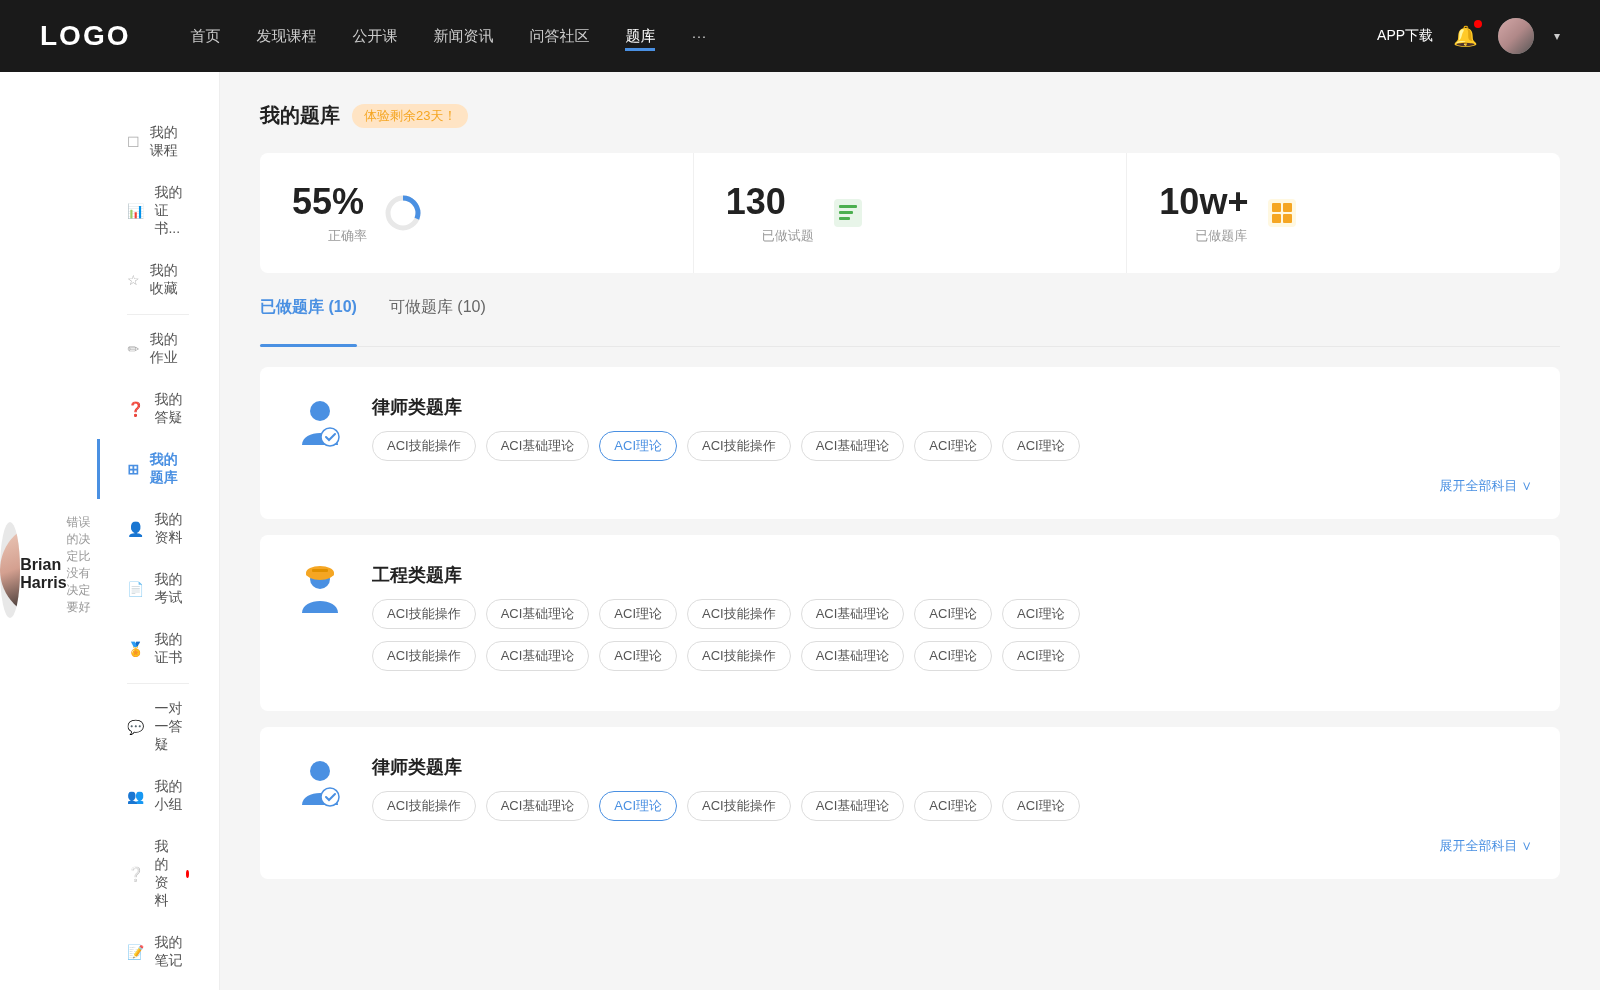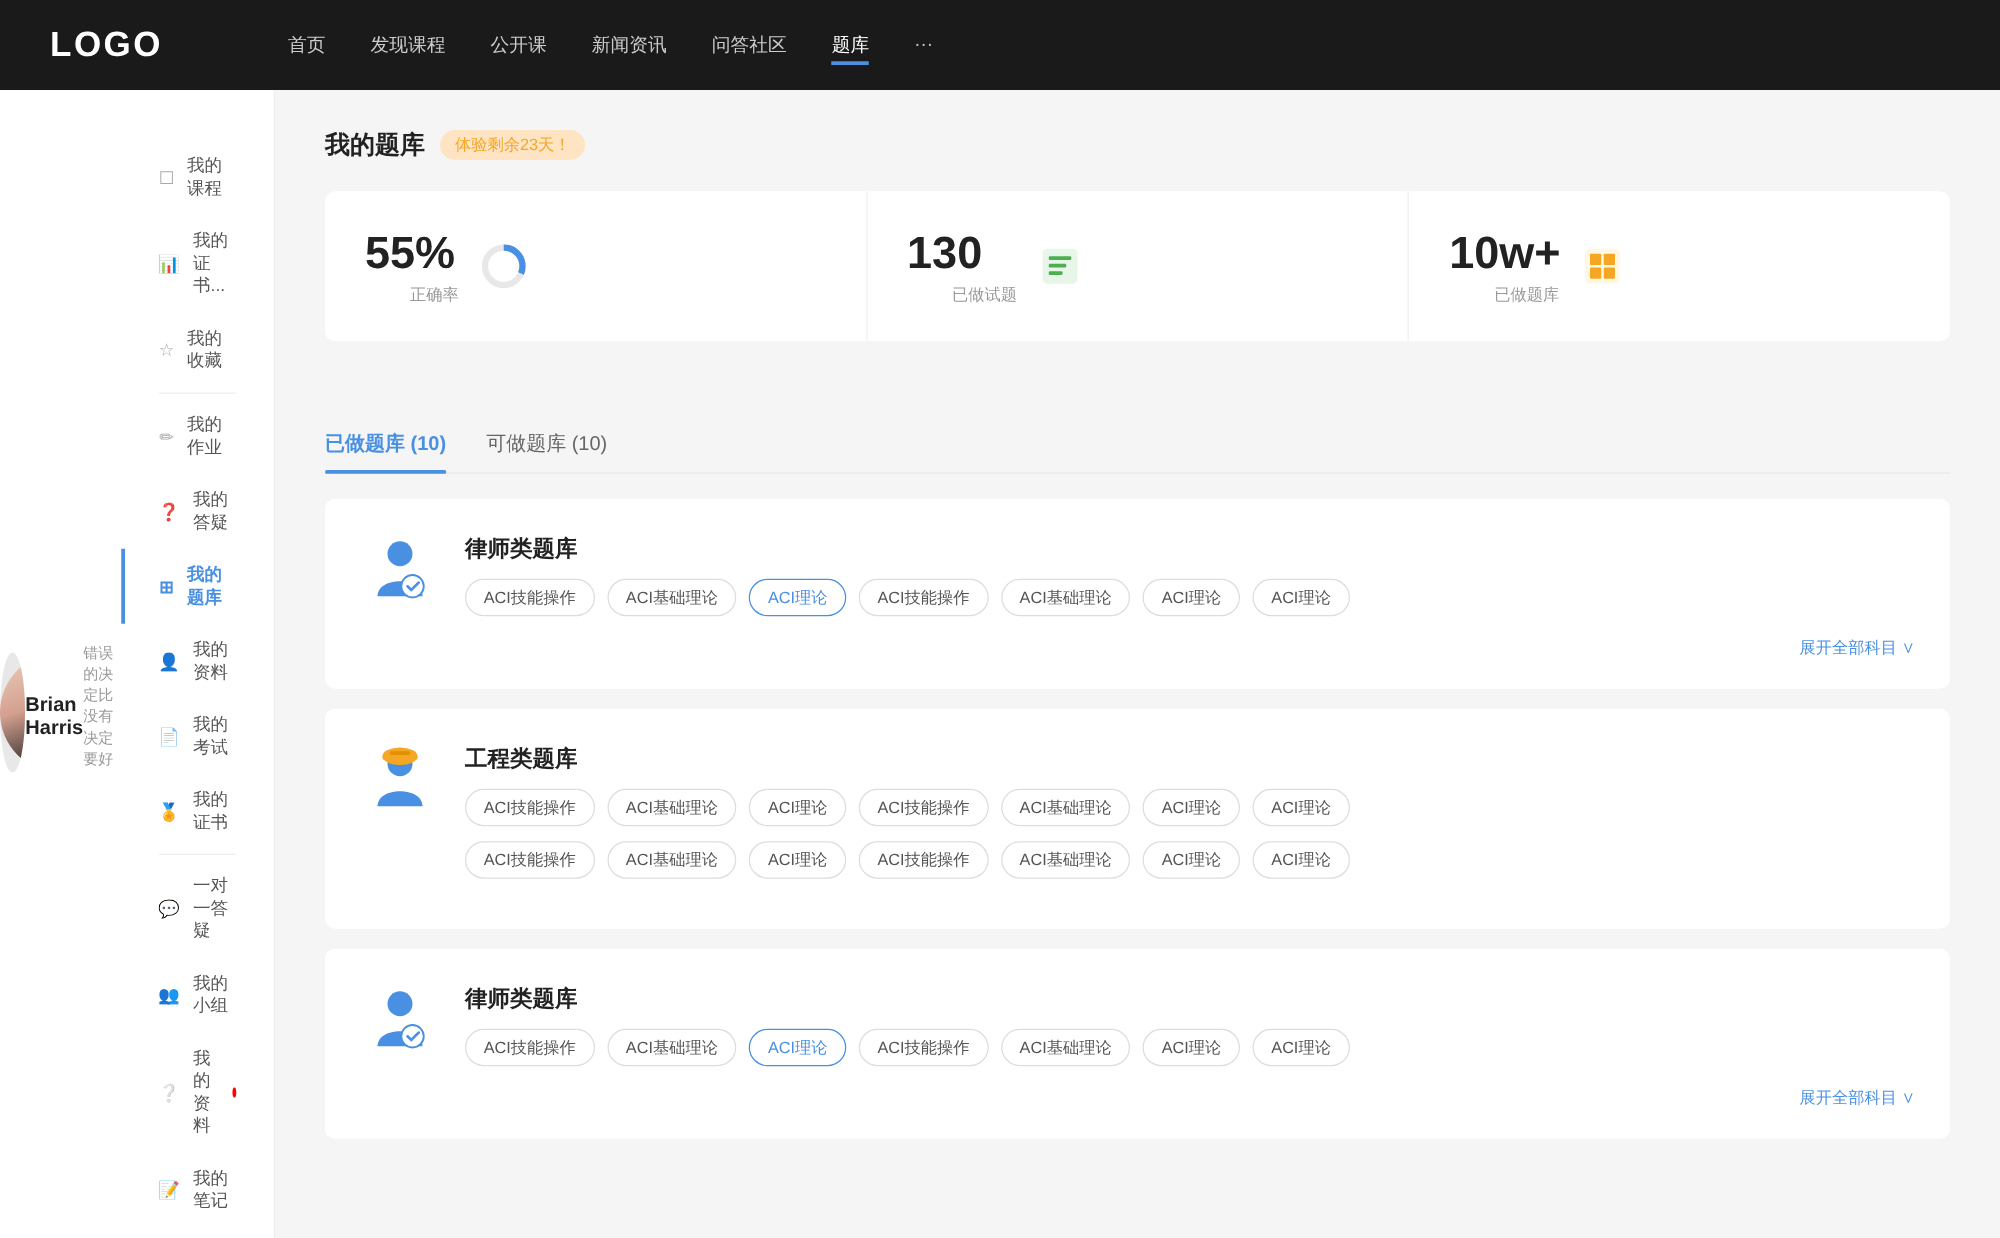--- a/index.html
+++ b/index.html
@@ -8,21 +8,20 @@
     
     .navbar {
       background: #1a1a1a;
       height: 72px;
       display: flex;
       align-items: center;
       padding: 0 40px;
       position: fixed;
       top: 0; left: 0; right: 0;
       z-index: 100;
-      gap: 40px;
     }
     .navbar-logo {
       color: white;
       font-size: 28px;
       font-weight: 900;
       letter-spacing: 2px;
       margin-right: 60px;
     }
     .navbar-nav {
       display: flex;
@@ -226,24 +225,23 @@
     
     .tabs-row {
       display: flex;
       gap: 32px;
       margin-bottom: 20px;
       border-bottom: 1px solid #e8e8e8;
     }
     .tab-item {
       font-size: 16px;
       color: #666;
-      padding-bottom: 12px;
+      padding-bottom: 28px;
       cursor: pointer;
       position: relative;
-      margin-top: 48px;
     }
     .tab-item.active {
       color: #4a90e2;
       font-weight: 600;
     }
     .tab-item.active::after {
       content: '';
       position: absolute;
       bottom: -1px;
       left: 0;
@@ -335,20 +333,31 @@
   <span class="navbar-logo">LOGO</span>
   <ul class="navbar-nav">
     <li><a>首页</a></li>
     <li><a>发现课程</a></li>
     <li><a>公开课</a></li>
     <li><a>新闻资讯</a></li>
     <li><a>问答社区</a></li>
     <li class="active"><a>题库</a></li>
     <li><a>···</a></li>
   </ul>
+  <div class="navbar-right">
+    <span class="navbar-app-btn">APP下载</span>
+    <div class="navbar-bell">
+      <span class="bell-icon">🔔</span>
+      <span class="bell-badge"></span>
+    </div>
+    <div class="navbar-avatar">
+      <div style="width:100%;height:100%;background:linear-gradient(135deg,#d4a8a8,#b08888,#555);border-radius:50%;"></div>
+    </div>
+    <span class="navbar-dropdown-icon">▾</span>
+  </div>
 </nav>
 
 <div class="page-wrapper">
 
   <aside class="sidebar">
     <div class="sidebar-avatar">
       <div class="avatar-face"></div>
     </div>
     <div class="sidebar-name">Brian Harris</div>
     <div class="sidebar-motto">错误的决定比没有决定要好</div>

